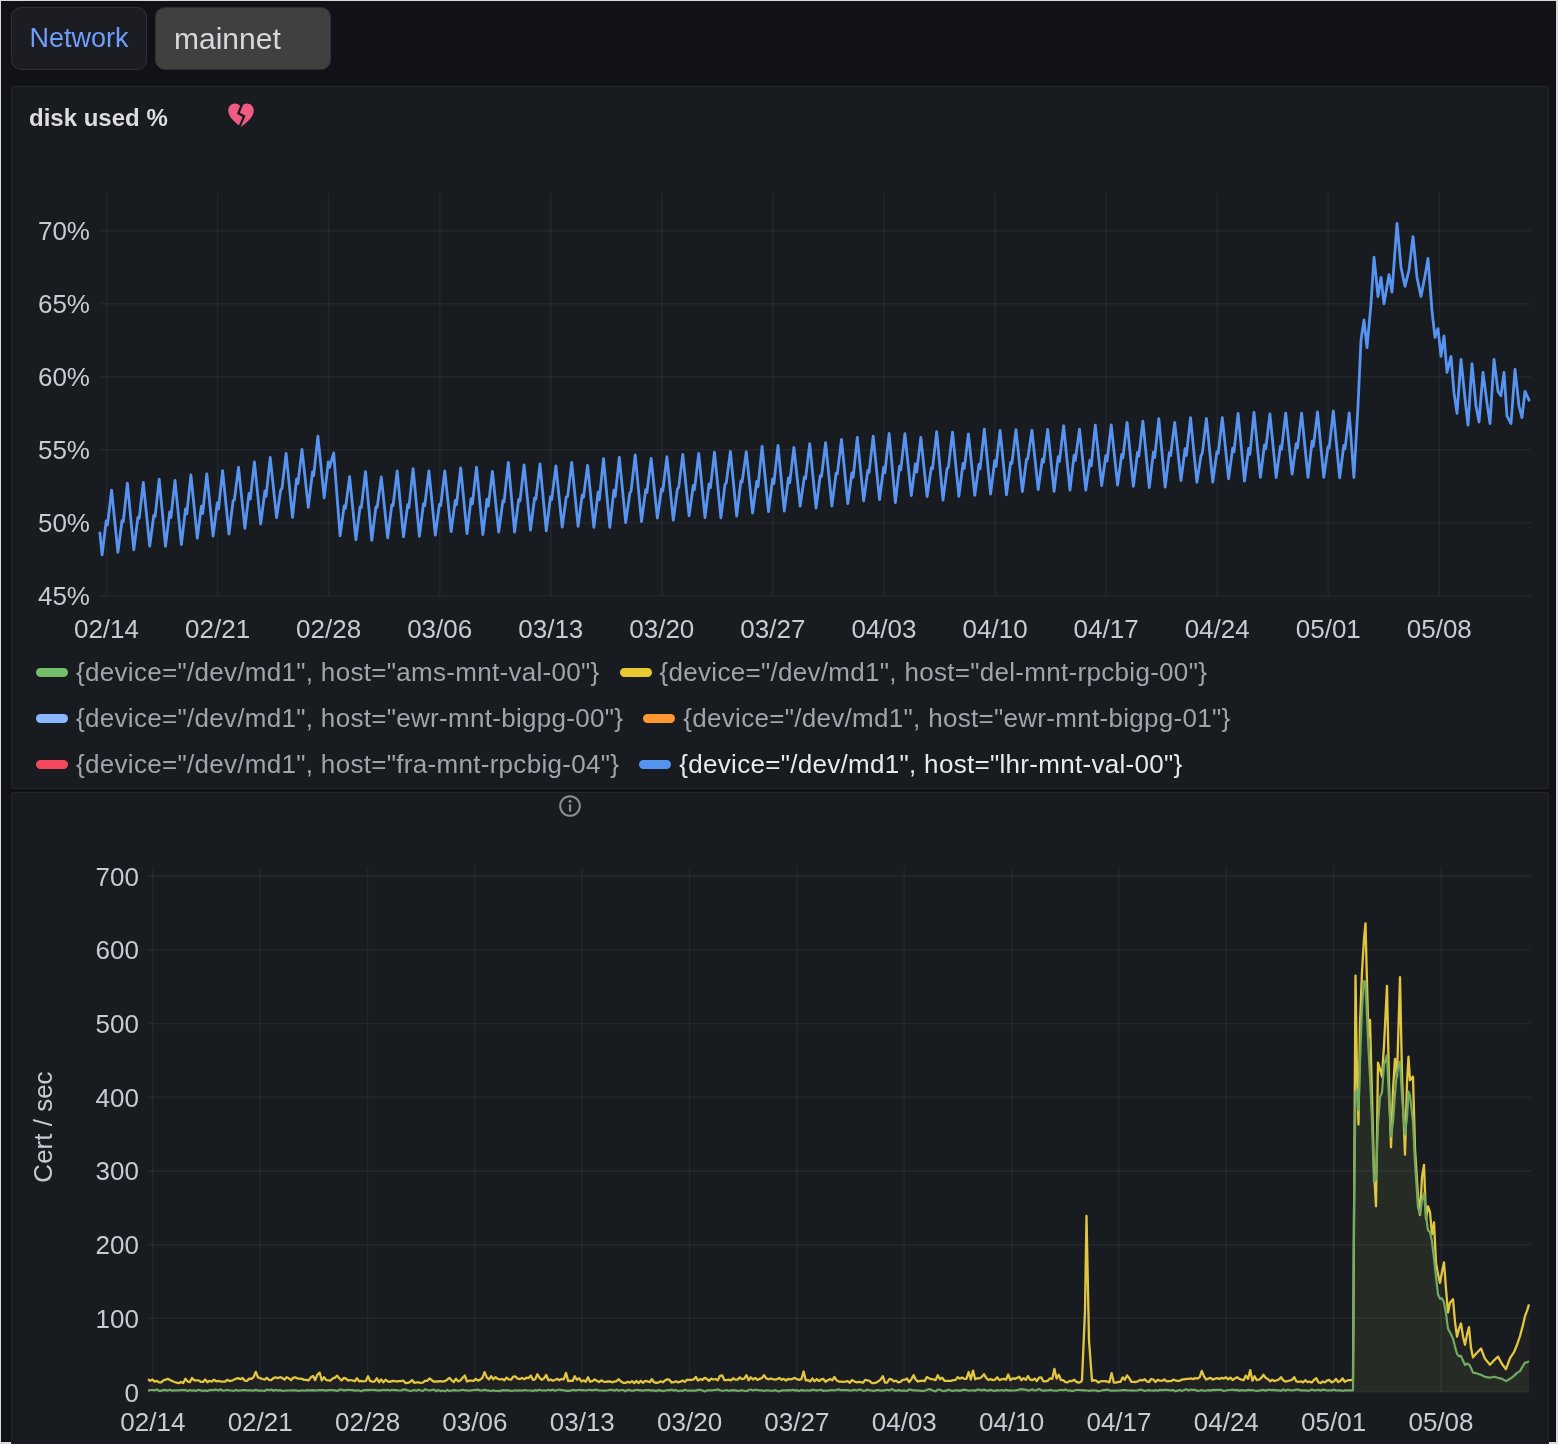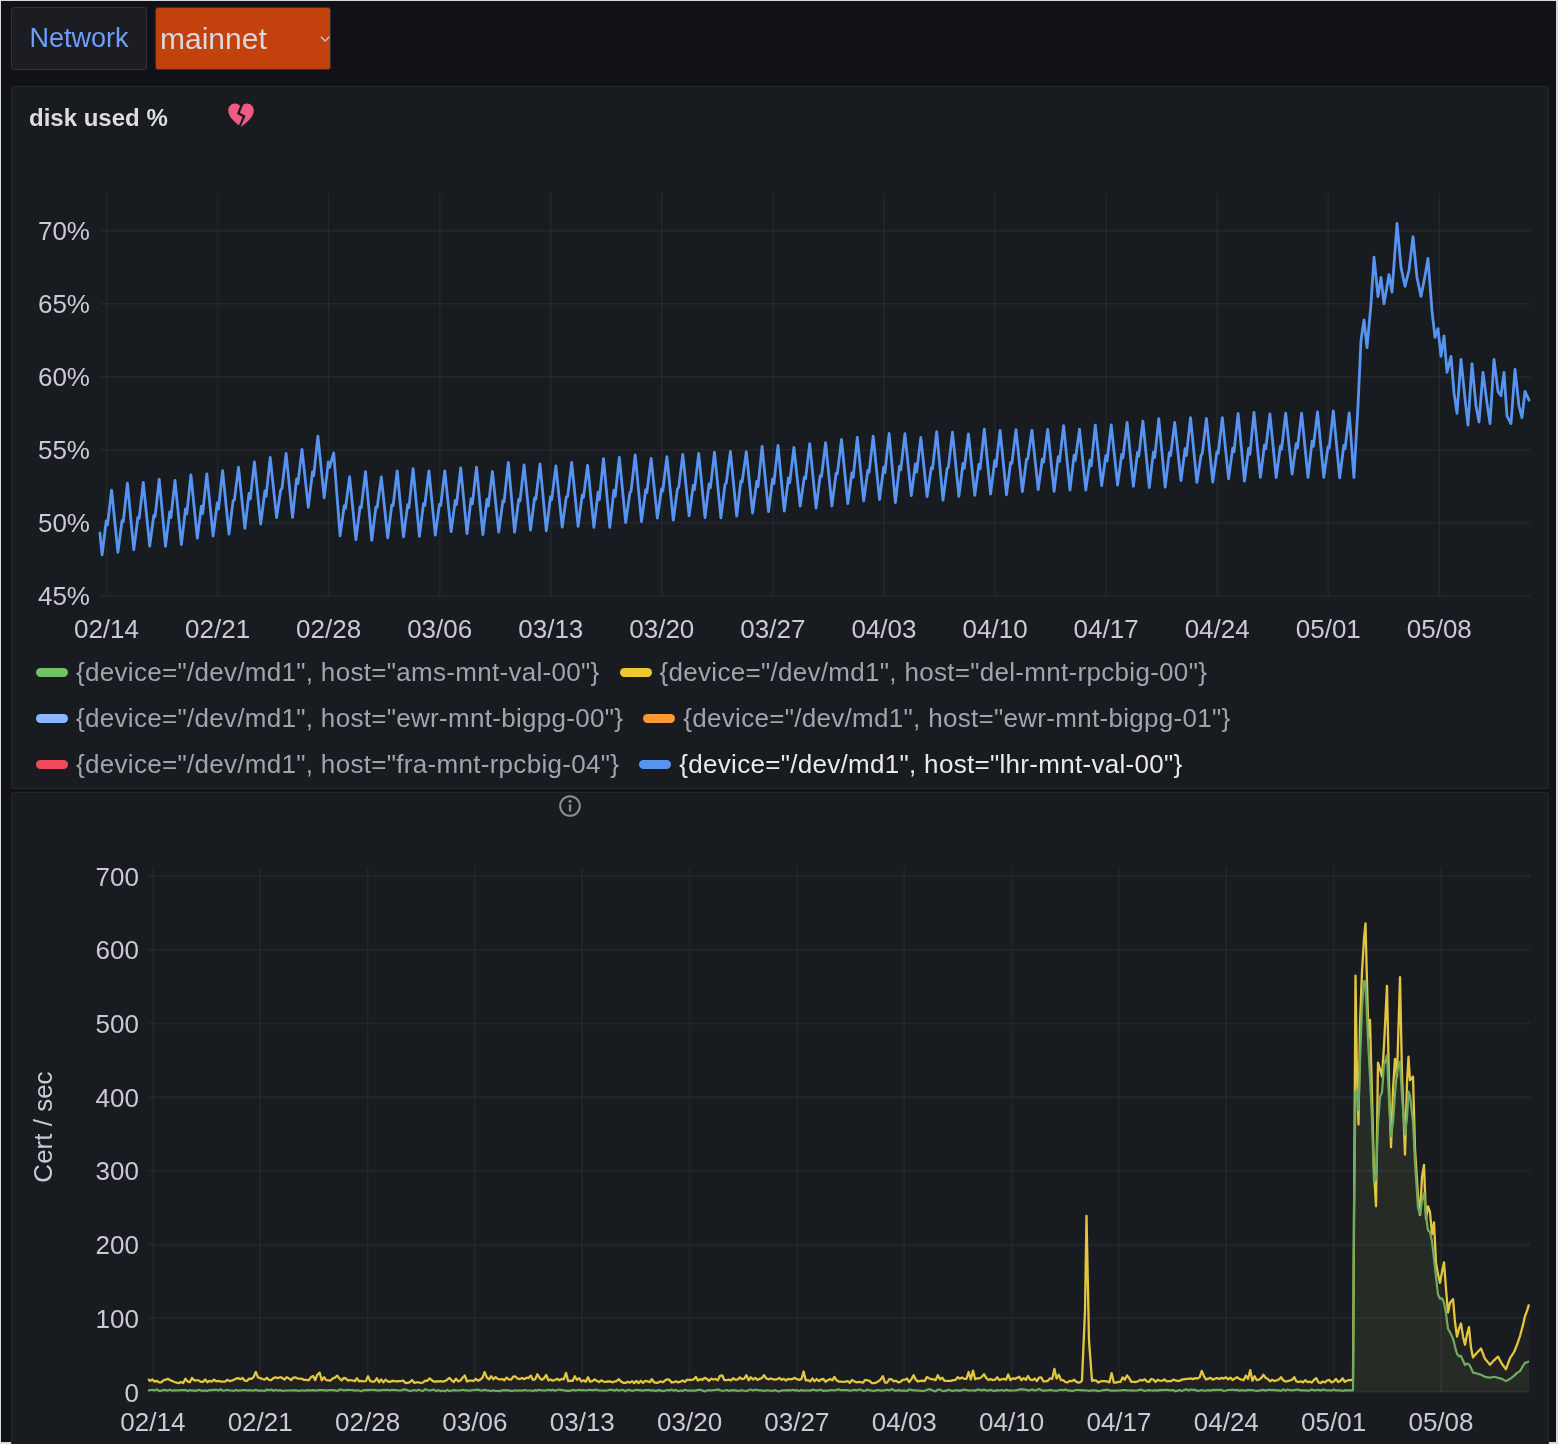--- a/index.html
+++ b/index.html
@@ -1,23 +1,23 @@
 <!DOCTYPE html>
 <html><head><meta charset="utf-8">
 <style>
 * { margin:0; padding:0; box-sizing:border-box; }
 html,body { width:1558px; height:1444px; background:#111217; overflow:hidden;
   font-family:"Liberation Sans", sans-serif; }
 #frame { position:absolute; left:0; top:0; width:1558px; height:1444px;
   border:solid #d9d9d9; border-width:1px 2px 2px 1px; background:#111217; }
-.box { position:absolute; top:6px; height:63px; border:1px solid #2e3138; border-radius:3px;
+.box { position:absolute; top:6px; height:63px; border:1px solid #2e3138; border-radius:10px;
   display:flex; align-items:center; }
 #nbox { left:10px; width:136px; background:#1b1d22; justify-content:center; }
 #nbox span { color:#6e9fff; font-size:27px; font-weight:400; }
-#mbox { left:154px; width:176px; background:#c2410c; padding-left:4px;gap:40px; }
+#mbox { left:154px; width:176px; background:#404040; padding-left:18px;gap:40px; }
 #mbox span { color:#d8d9de; font-size:30px; font-weight:400; }
 .panel { position:absolute; left:10px; width:1538px; background:#181b1f;
   border:1px solid #25262b; border-radius:2px; }
 #p1 { top:85px; height:703px; }
 #p2 { top:791px; height:653px; }
 #t1 { position:absolute; left:28px; top:103px; font-size:24px; font-weight:600; color:#dcdde1; }
 #t2 { position:absolute; left:29px; top:794px; font-size:26px; font-weight:600; letter-spacing:1.2px; color:#9fa2a9; }
 svg { position:absolute; display:block; }
 .tick { font-family:"Liberation Sans", sans-serif; font-size:26px; fill:#c9cad3; }
 #leg { position:absolute; left:10px; top:648px; width:1538px; }

